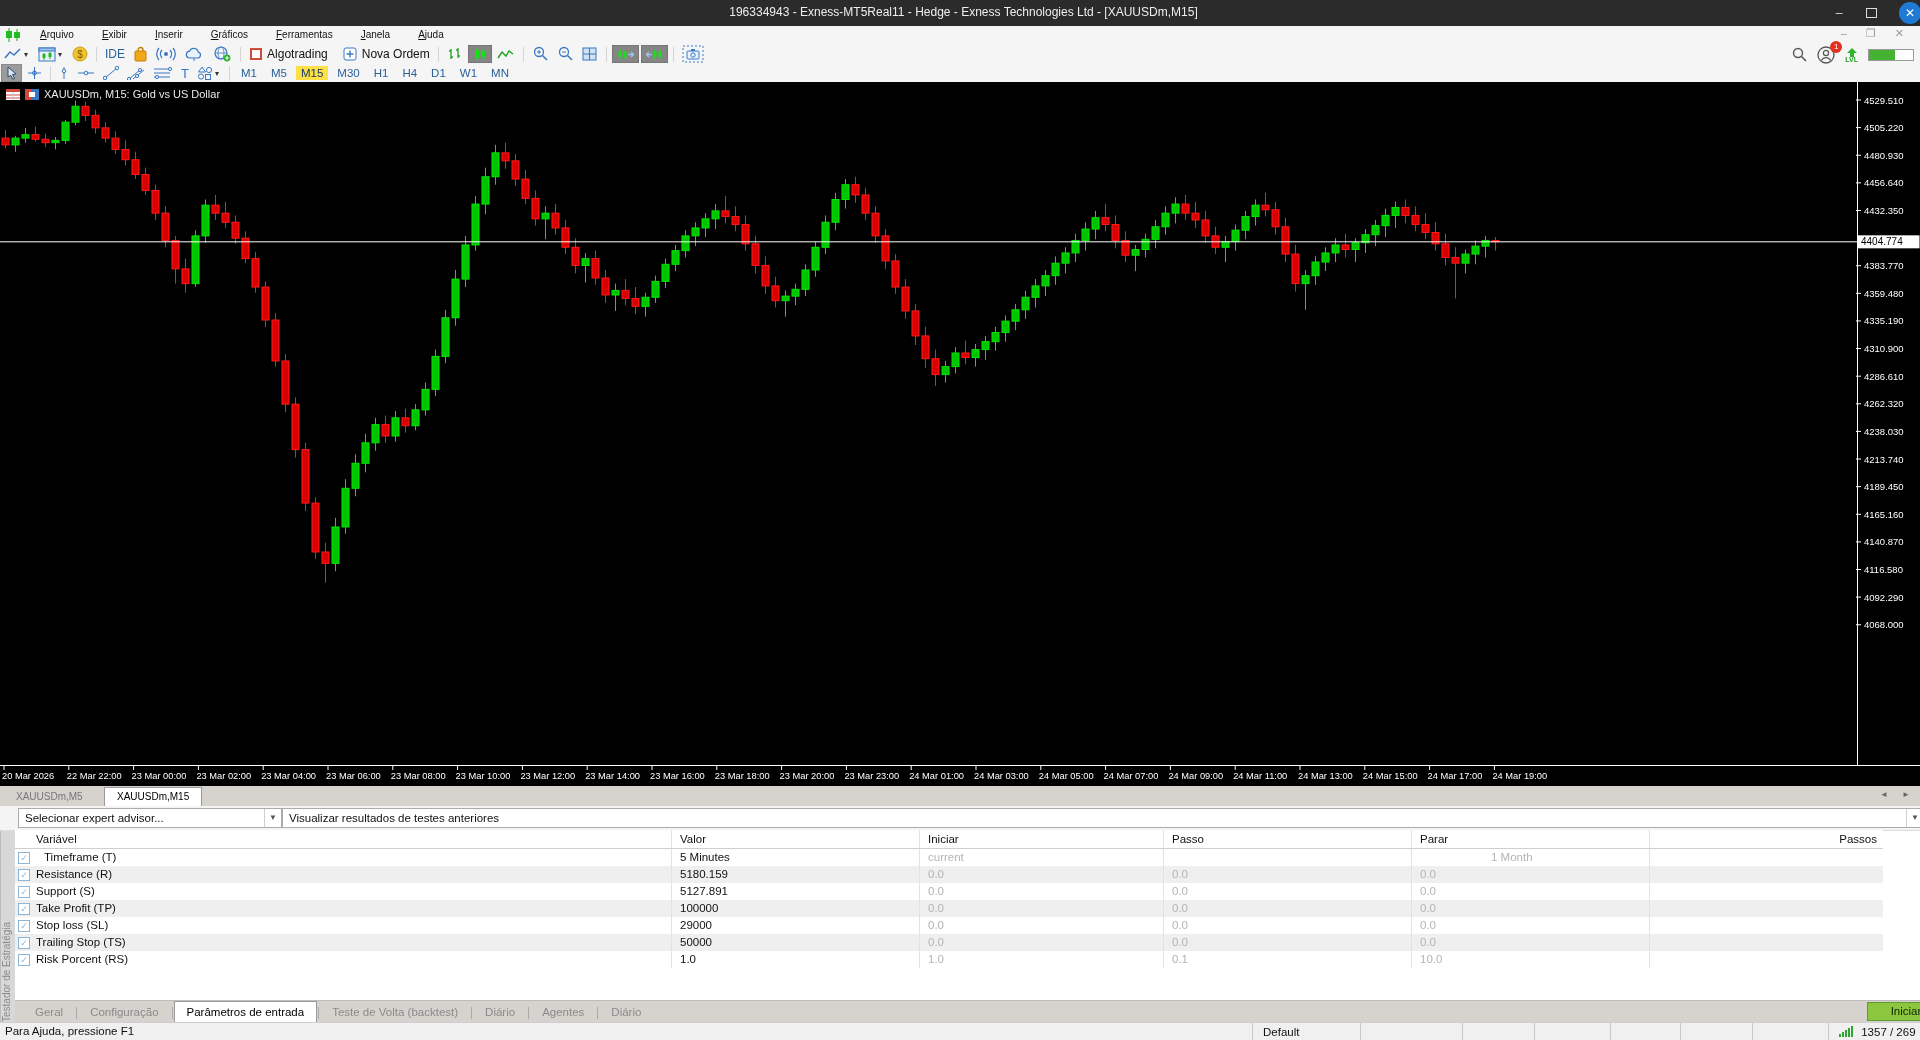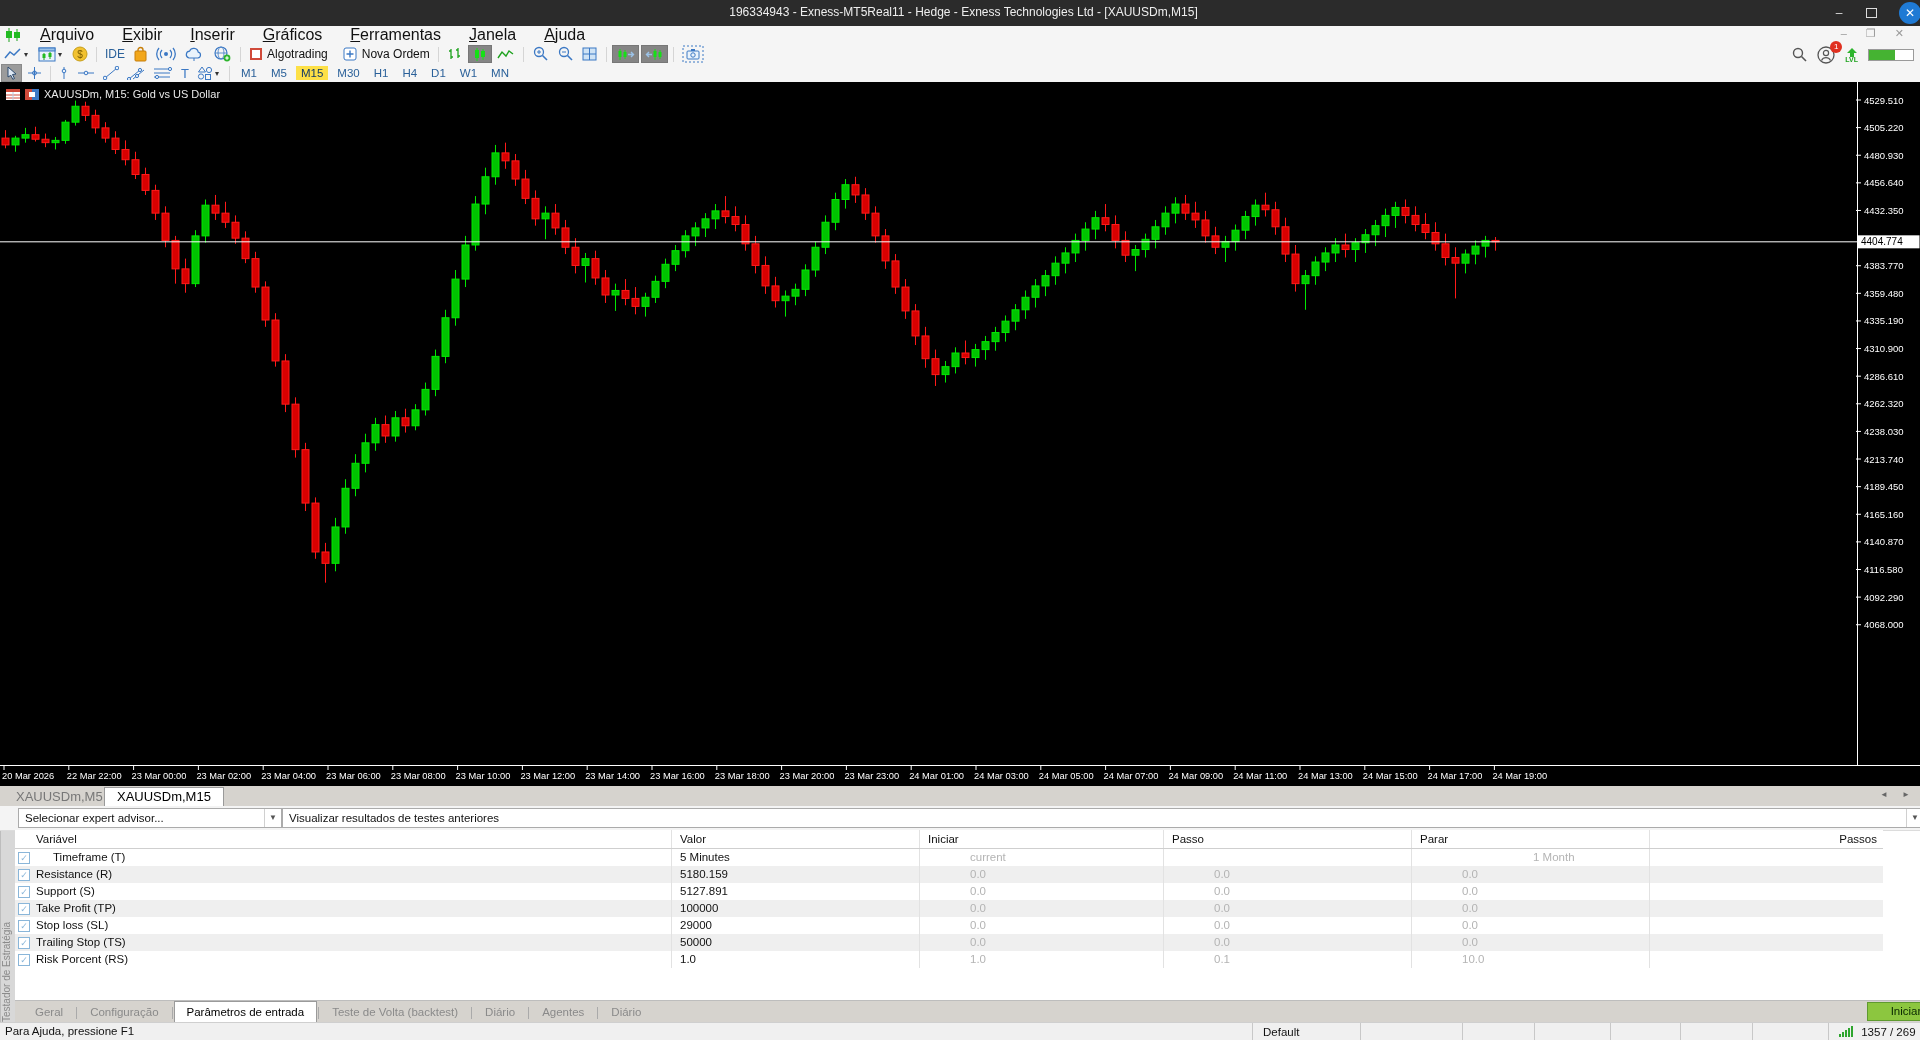--- a/index.html
+++ b/index.html
@@ -8,21 +8,21 @@
   #titlebar{position:absolute;left:0;top:0;width:1920px;height:26px;background:#2b2b2b;color:#fff;padding-left:7px;}
   #title-text{position:absolute;left:0;right:0;top:5px;text-align:center;font-size:12px;color:#eee;}
   .wbtn{position:absolute;top:3px;width:28px;height:20px;text-align:center;color:#ddd;font-size:12px;line-height:20px;}
   #btn-min{right:74px;}
   #btn-max{right:42px;}
   #btn-max .boxg{display:inline-block;width:9px;height:8px;border:1px solid #ddd;margin-top:5px;}
   #btn-close{right:6px;top:2px;width:22px;height:22px;background:#1f7ad4;border-radius:50%;color:#fff;font-size:12px;line-height:22px;}
   
   #menubar{position:absolute;left:0;top:26px;width:1920px;height:18px;background:#f5f5f5;border-bottom:1px solid #e0e0e0;}
   #menu-items{position:absolute;left:26px;top:0;height:18px;display:flex;}
-  .menu-item{padding:0 14px;font-size:16px;line-height:18px;color:#111;}
+  .menu-item{padding:0 14px;font-size:10px;line-height:18px;color:#111;}
   .menu-item::first-letter{text-decoration:underline;}
   #mdi-controls{position:absolute;right:8px;top:1px;color:#9a9a9a;font-size:11px;letter-spacing:8px;}
   #menu-logo{position:absolute;left:4px;top:2px;}
   
   #toolbar1{position:absolute;left:0;top:44px;width:1920px;height:20px;background:#f5f5f5;display:flex;align-items:center;}
   #toolbar2{position:absolute;left:0;top:64px;width:1920px;height:18px;background:#f5f5f5;border-bottom:1px solid #cfcfcf;display:flex;align-items:center;}
   .tbtn{height:18px;display:flex;align-items:center;padding:0 3px;margin:0 1px;}
   .tbtn.active{background:#9b9b9b;border:1px solid #8a8a8a;height:16px;}
   .tbtn.active2{background:#858585;border:1px solid #777;height:16px;}
   .tsep{width:1px;height:15px;background:#d5d5d5;margin:0 4px;}
@@ -35,39 +35,39 @@
   #profile-badge{position:absolute;right:-7px;top:-5px;background:#e03020;color:#fff;border-radius:50%;width:12px;height:12px;font-size:8px;line-height:12px;text-align:center;}
   #lvl-icon{color:#1fa31f;font-size:7px;font-weight:bold;text-align:center;line-height:6px;}
   #conn-bar{width:44px;height:10px;border:1px solid #9a9a9a;background:#fff;}
   #conn-fill{height:10px;width:58%;background:#45b332;}
   
   #chartwrap{position:absolute;left:0;top:82px;width:1920px;height:704px;background:#000;}
   #chart-svg{position:absolute;left:0;top:0;}
   #chart-title{position:absolute;left:6px;top:6px;color:#e8e8e8;font-size:11px;display:flex;align-items:center;gap:5px;}
   
   #charttabs{position:absolute;left:0;top:786px;width:1920px;height:20px;background:#d6d3ce;border-bottom:1px solid #9a9a9a;}
-  .ctab{position:absolute;top:2px;height:17px;line-height:17px;font-size:13px;padding:0 12px;color:#777;}
+  .ctab{position:absolute;top:2px;height:17px;line-height:17px;font-size:10px;padding:0 12px;color:#777;}
   .ctab.active{background:#fff;border:1px solid #9a9a9a;border-bottom:none;color:#000;top:1px;height:19px;}
   #ctab-arrows{position:absolute;right:4px;top:4px;color:#666;font-size:8px;letter-spacing:6px;}
   
   #tester{position:absolute;left:0;top:806px;width:1920px;height:216px;background:#fff;padding-left:33px;}
   #tester-side{position:absolute;left:0;top:20px;width:14px;height:196px;background:#d8d8d8;border-right:1px solid #bdbdbd;color:#8a8a8a;font-size:10px;writing-mode:vertical-rl;transform:rotate(180deg);text-align:left;padding-top:4px;}
   #tester-close{position:absolute;left:1px;top:3px;width:13px;height:14px;background:#f2f2f2;border:1px solid #c0c0c0;font-size:9px;line-height:13px;text-align:center;color:#333;}
   #tester-row1{position:absolute;left:0;top:0;width:1920px;height:24px;background:#f4f4f4;border-bottom:1px solid #dcdcdc;}
   .combo{position:absolute;top:2px;height:18px;background:#fff;border:1px solid #ababab;font-size:11.5px;line-height:18px;color:#111;padding-left:6px;}
   .combo .arr{position:absolute;right:0;top:0;width:16px;height:18px;border-left:1px solid #d0d0d0;text-align:center;font-size:8px;color:#555;line-height:18px;}
   #combo-expert{left:18px;width:256px;}
   #combo-results{left:282px;width:1634px;}
   #ttable{position:absolute;left:15px;top:24px;width:1868px;}
   #thead{position:relative;height:18px;border-bottom:1px solid #cfcfcf;background:#fff;}
   .hcell{position:absolute;top:0;height:18px;line-height:18px;font-size:11.5px;color:#111;}
   .trow{position:relative;height:17px;font-size:11.5px;line-height:17px;color:#111;}
   .trow.alt{background:#efefef;}
   .cell{position:absolute;top:0;height:17px;overflow:hidden;}
-  .gray{color:#b4b4b4;margin-left:42px;}
+  .gray{color:#b4b4b4;}
   .cbx{position:absolute;left:3px;top:3px;width:10px;height:10px;border:1px solid #8ab6d9;background:#fff;color:#8ab6d9;font-size:9px;line-height:10px;text-align:center;}
   .vsep{position:absolute;top:0;bottom:0;width:1px;background:#e2e2e2;}
   #tscroll{position:absolute;right:2px;top:24px;width:15px;height:176px;background:#f2f2f2;border:1px solid #dcdcdc;}
   .sarr{position:absolute;left:0;width:13px;height:13px;background:#f8f8f8;border:1px solid #cfcfcf;font-size:7px;text-align:center;line-height:13px;color:#666;}
   
   #testertabs{position:absolute;left:15px;top:194px;width:1905px;height:22px;background:#d6d3ce;border-top:1px solid #bdbdbd;display:flex;align-items:flex-end;}
   .ttab{font-size:11.5px;color:#8a8a8a;padding:3px 12px;height:15px;line-height:15px;}
   .ttab.active{background:#fff;border:1px solid #9a9a9a;border-bottom:none;color:#000;}
   .ttsep{width:1px;height:12px;background:#aaa;margin:0 1px 4px 1px;}
   #start-btn{position:absolute;right:8px;top:2px;width:76px;height:17px;background:#8cc63f;border:1px solid #5f9a2f;font-size:11.5px;text-align:center;line-height:17px;color:#0a2800;}
@@ -806,21 +806,21 @@
           <div class="hcell" style="left: 1157px;">Passo</div>
           <div class="vsep" style="left: 1148px;"></div>
           <div class="hcell" style="left: 1405px;">Parar</div>
           <div class="vsep" style="left: 1396px;"></div>
           <div class="hcell" style="left: 1640px; width: 222px; text-align: right;">Passos</div>
           <div class="vsep" style="left: 1634px;"></div>
         </div>
       <div id="tbody">
           <div class="trow">
             <span class="cbx">✓</span>
-            <span class="cell" style="left: 38px; width: 640px;">Timeframe (T)</span>
+            <span class="cell" style="left: 29px; width: 640px;">Timeframe (T)</span>
             <span class="cell" style="left: 665px; width: 240px;">5 Minutes</span>
             <span class="vsep" style="left: 656px;"></span>
             <span class="cell gray" style="left: 913px; width: 238px;">current</span>
             <span class="vsep" style="left: 904px;"></span>
             <span class="cell gray" style="left: 1157px; width: 238px;"></span>
             <span class="vsep" style="left: 1148px;"></span>
             <span class="cell gray" style="left: 1476px; width: 232px;">1 Month</span>
             <span class="vsep" style="left: 1396px;"></span>
             <span class="cell gray" style="left: 1643px; width: 222px;"></span>
             <span class="vsep" style="left: 1634px;"></span>

